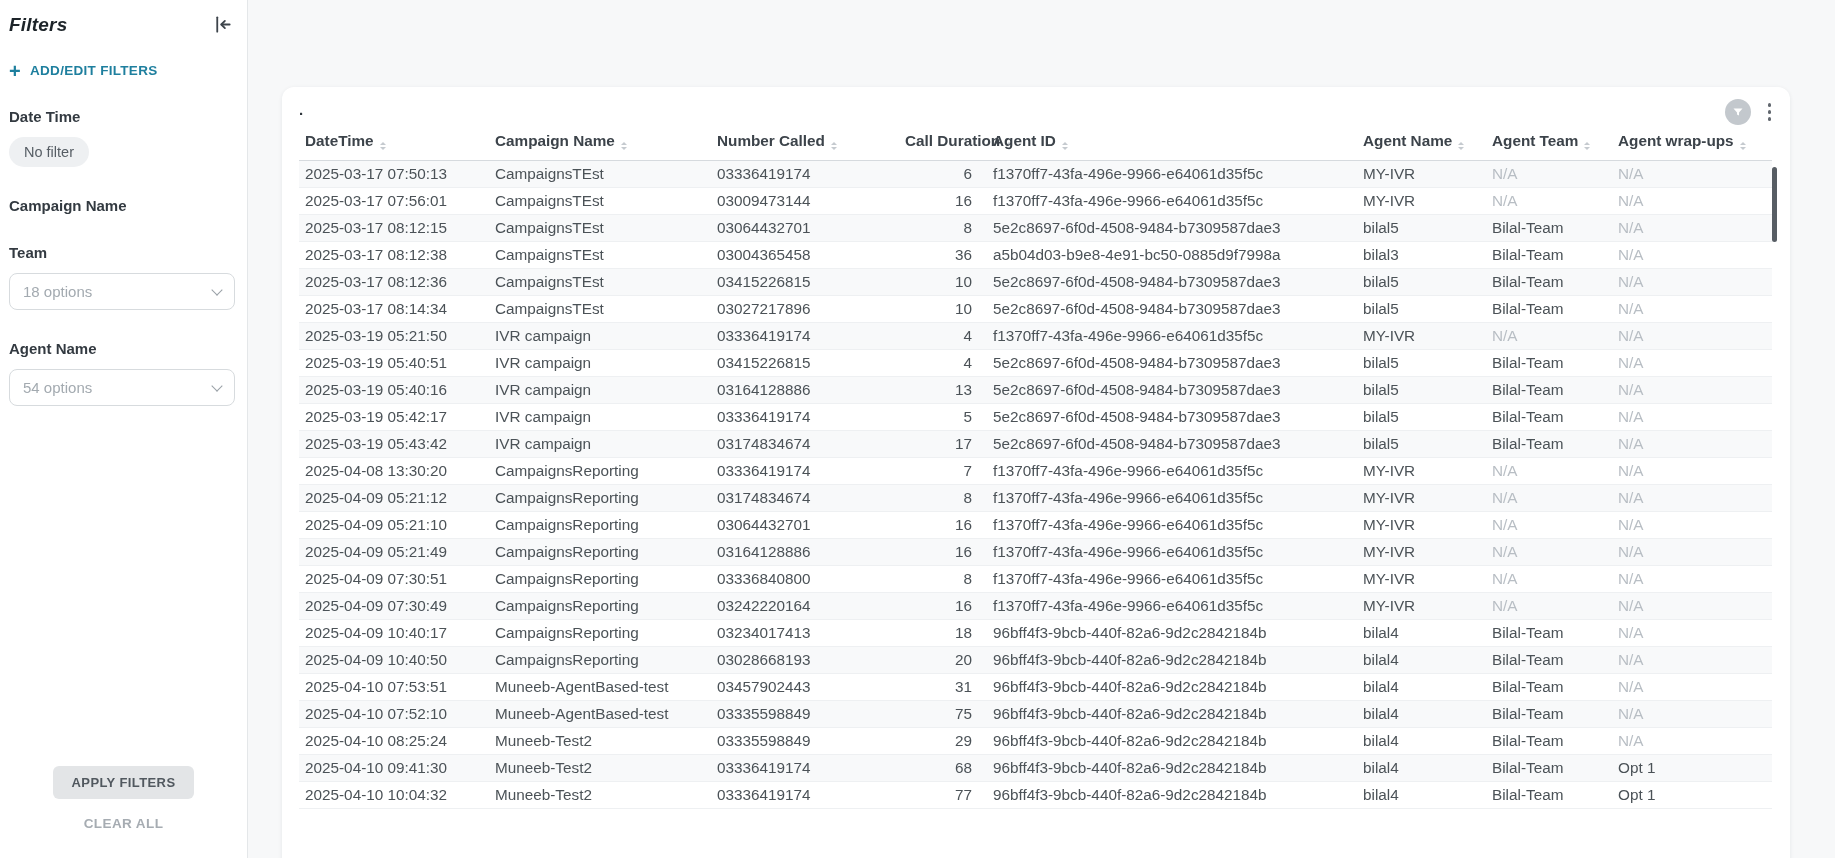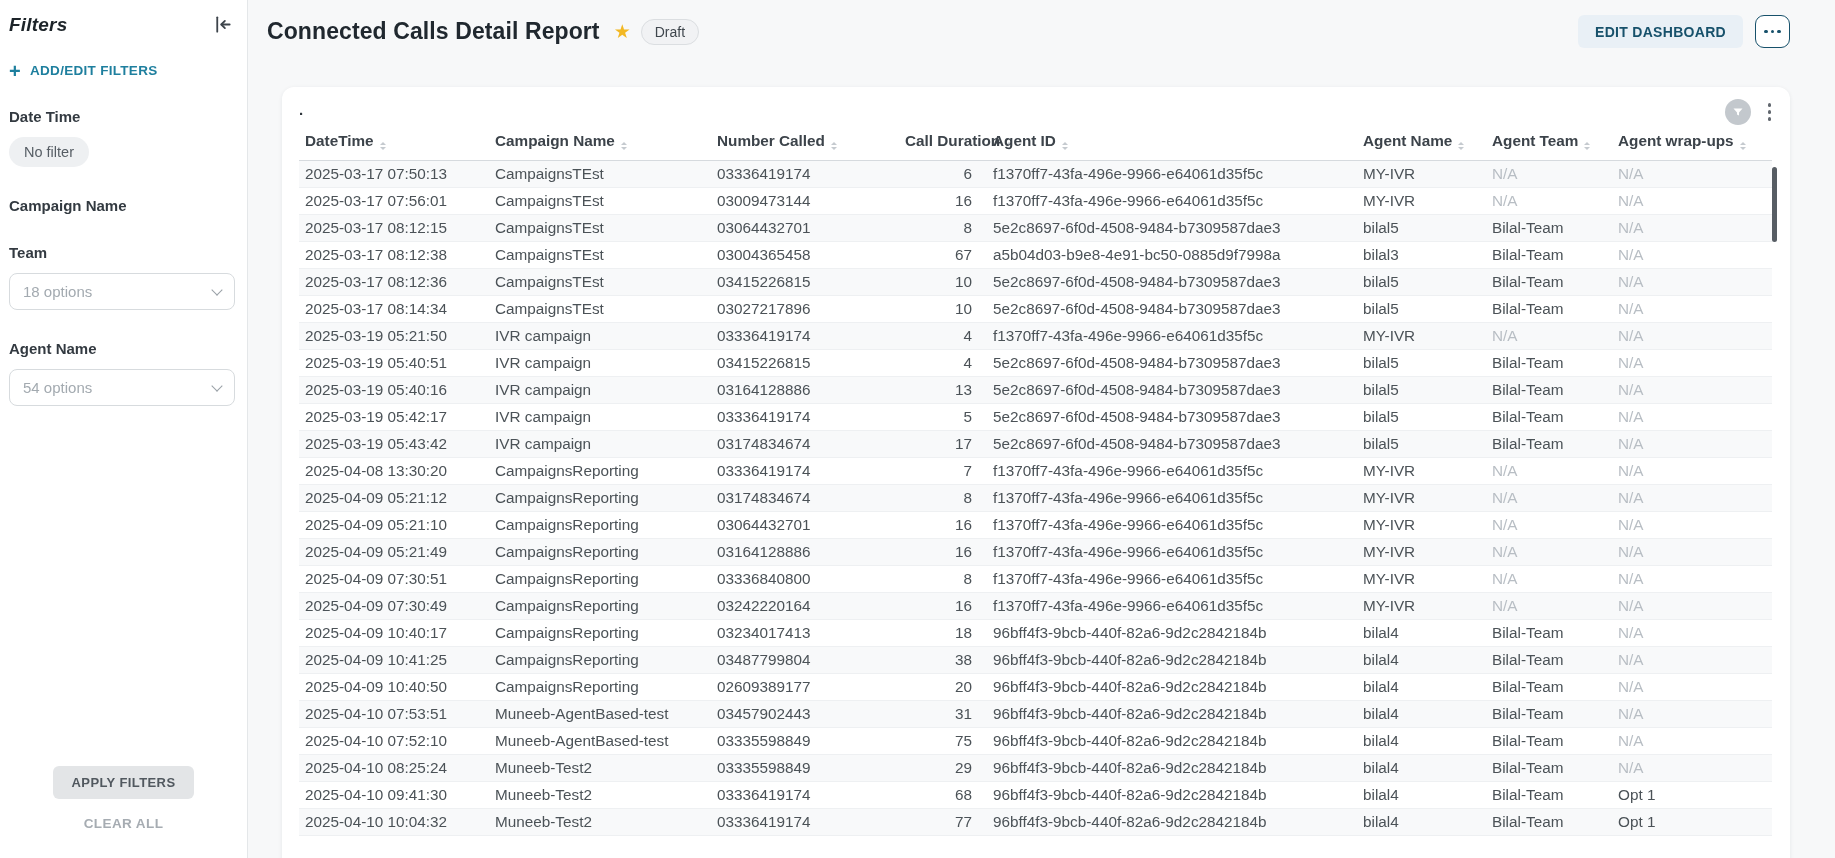--- a/index.html
+++ b/index.html
@@ -120,33 +120,20 @@
       </div>
     </div>
 
     <div class="sb-footer">
       <button class="apply-btn">APPLY FILTERS</button>
       <button class="clear-btn">CLEAR ALL</button>
     </div>
   </aside>
 
   <main>
-    <header class="topbar">
-      <h1 class="page-title">Connected Calls Detail Report</h1>
-      <span class="star">★</span>
-      <span class="badge">Draft</span>
-      <div class="topbar-right">
-        <button class="edit-btn">EDIT DASHBOARD</button>
-        <button class="more-btn">
-          <i></i>
-            <i></i>
-            <i></i>
-        </button>
-      </div>
-    </header>
 
     <section class="card">
       <div class="card-tools">
         <span class="filter-circle">
           <svg width="12" height="12" viewBox="0 0 24 24">
               <path d="M3 5h18l-7 8v6l-4-2.2V13L3 5z" fill="#ffffff"></path>
             </svg>
         </span>
         <span class="kebab">
           <i></i>
@@ -231,21 +218,21 @@
               <td class="num">8</td>
               <td>5e2c8697-6f0d-4508-9484-b7309587dae3</td>
               <td>bilal5</td>
               <td>Bilal-Team</td>
               <td class="muted">N/A</td>
             </tr>
             <tr>
               <td>2025-03-17 08:12:38</td>
               <td>CampaignsTEst</td>
               <td>03004365458</td>
-              <td class="num">67</td>
+              <td class="num">36</td>
               <td>a5b04d03-b9e8-4e91-bc50-0885d9f7998a</td>
               <td>bilal3</td>
               <td>Bilal-Team</td>
               <td class="muted">N/A</td>
             </tr>
             <tr>
               <td>2025-03-17 08:12:36</td>
               <td>CampaignsTEst</td>
               <td>03415226815</td>
               <td class="num">10</td>
@@ -378,33 +365,23 @@
               <td>2025-04-09 10:40:17</td>
               <td>CampaignsReporting</td>
               <td>03234017413</td>
               <td class="num">18</td>
               <td>96bff4f3-9bcb-440f-82a6-9d2c2842184b</td>
               <td>bilal4</td>
               <td>Bilal-Team</td>
               <td class="muted">N/A</td>
             </tr>
             <tr>
-              <td>2025-04-09 10:41:25</td>
-              <td>CampaignsReporting</td>
-              <td>03487799804</td>
-              <td class="num">38</td>
-              <td>96bff4f3-9bcb-440f-82a6-9d2c2842184b</td>
-              <td>bilal4</td>
-              <td>Bilal-Team</td>
-              <td class="muted">N/A</td>
-            </tr>
-            <tr>
               <td>2025-04-09 10:40:50</td>
               <td>CampaignsReporting</td>
-              <td>02609389177</td>
+              <td>03028668193</td>
               <td class="num">20</td>
               <td>96bff4f3-9bcb-440f-82a6-9d2c2842184b</td>
               <td>bilal4</td>
               <td>Bilal-Team</td>
               <td class="muted">N/A</td>
             </tr>
             <tr>
               <td>2025-04-10 07:53:51</td>
               <td>Muneeb-AgentBased-test</td>
               <td>03457902443</td>

